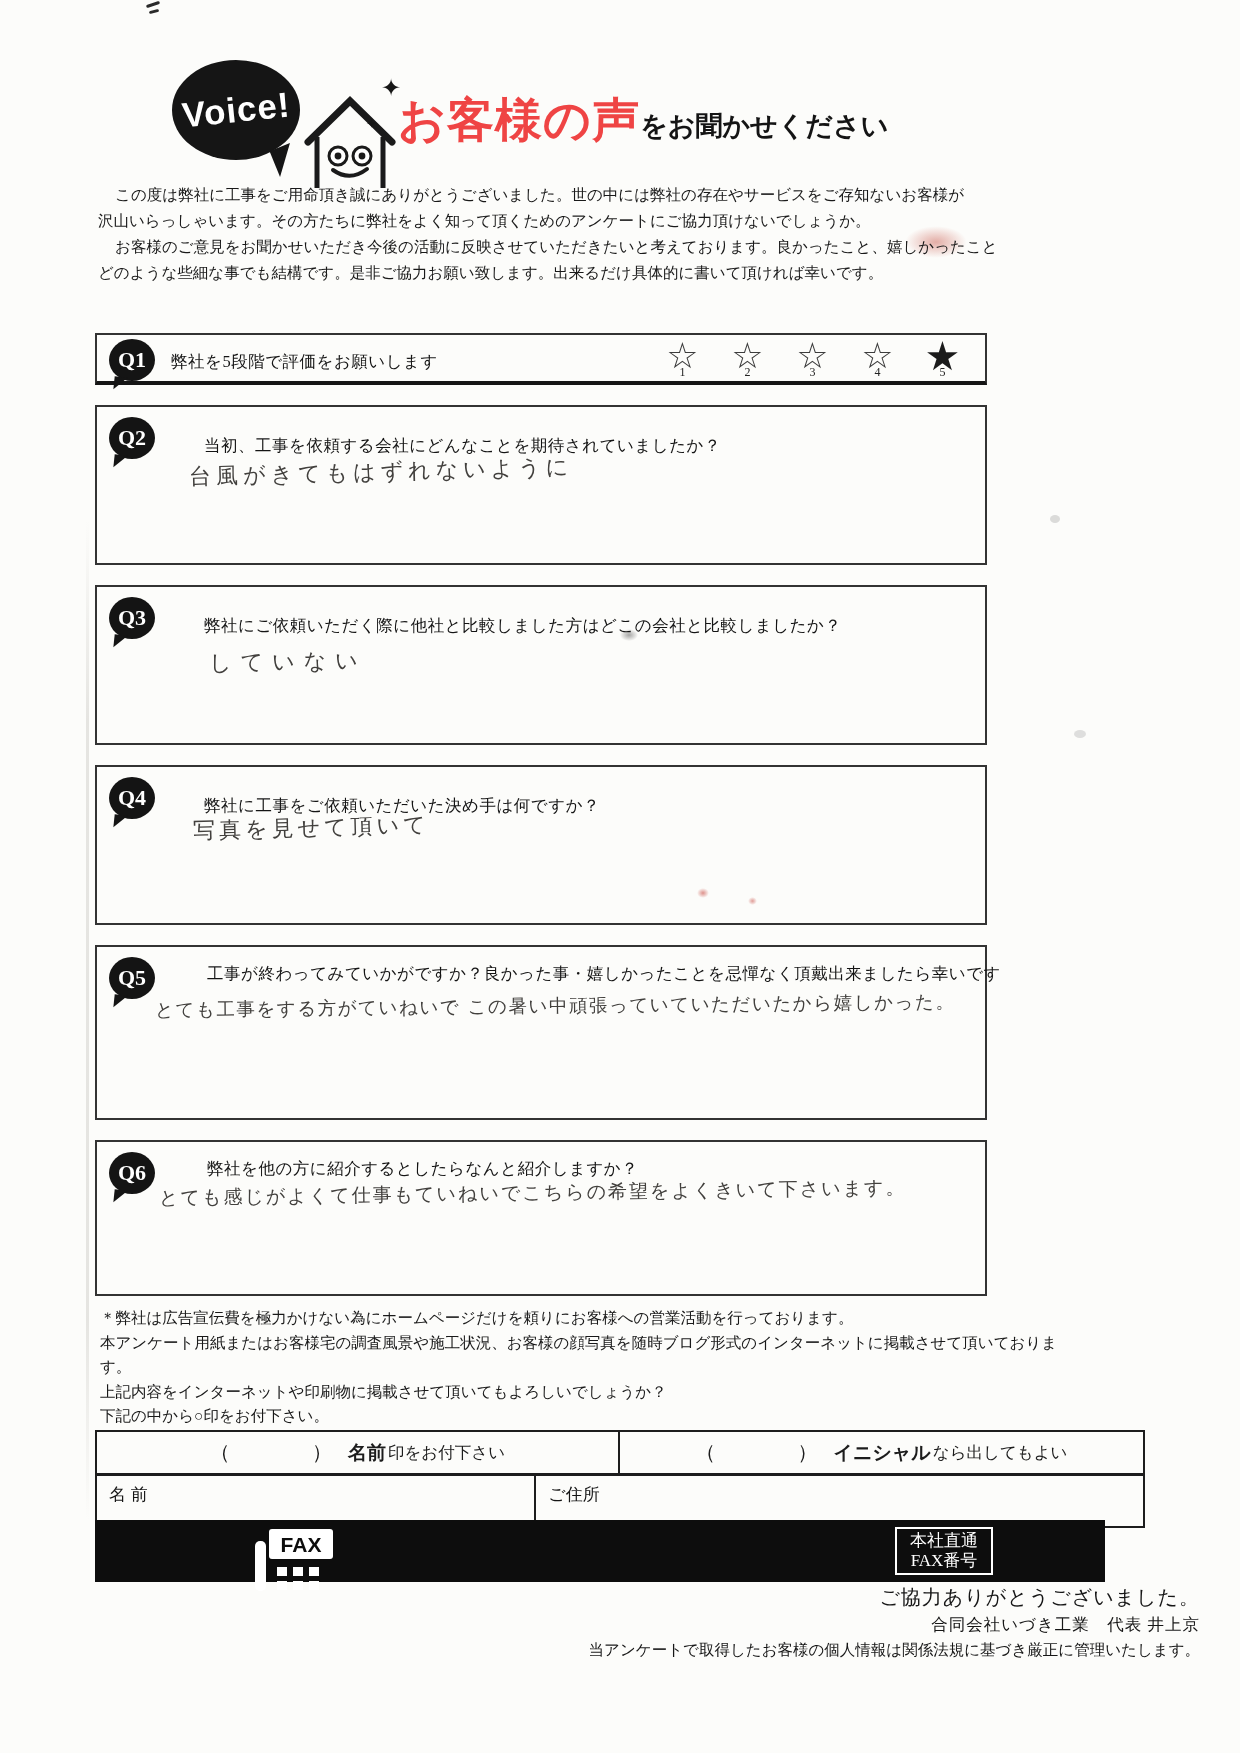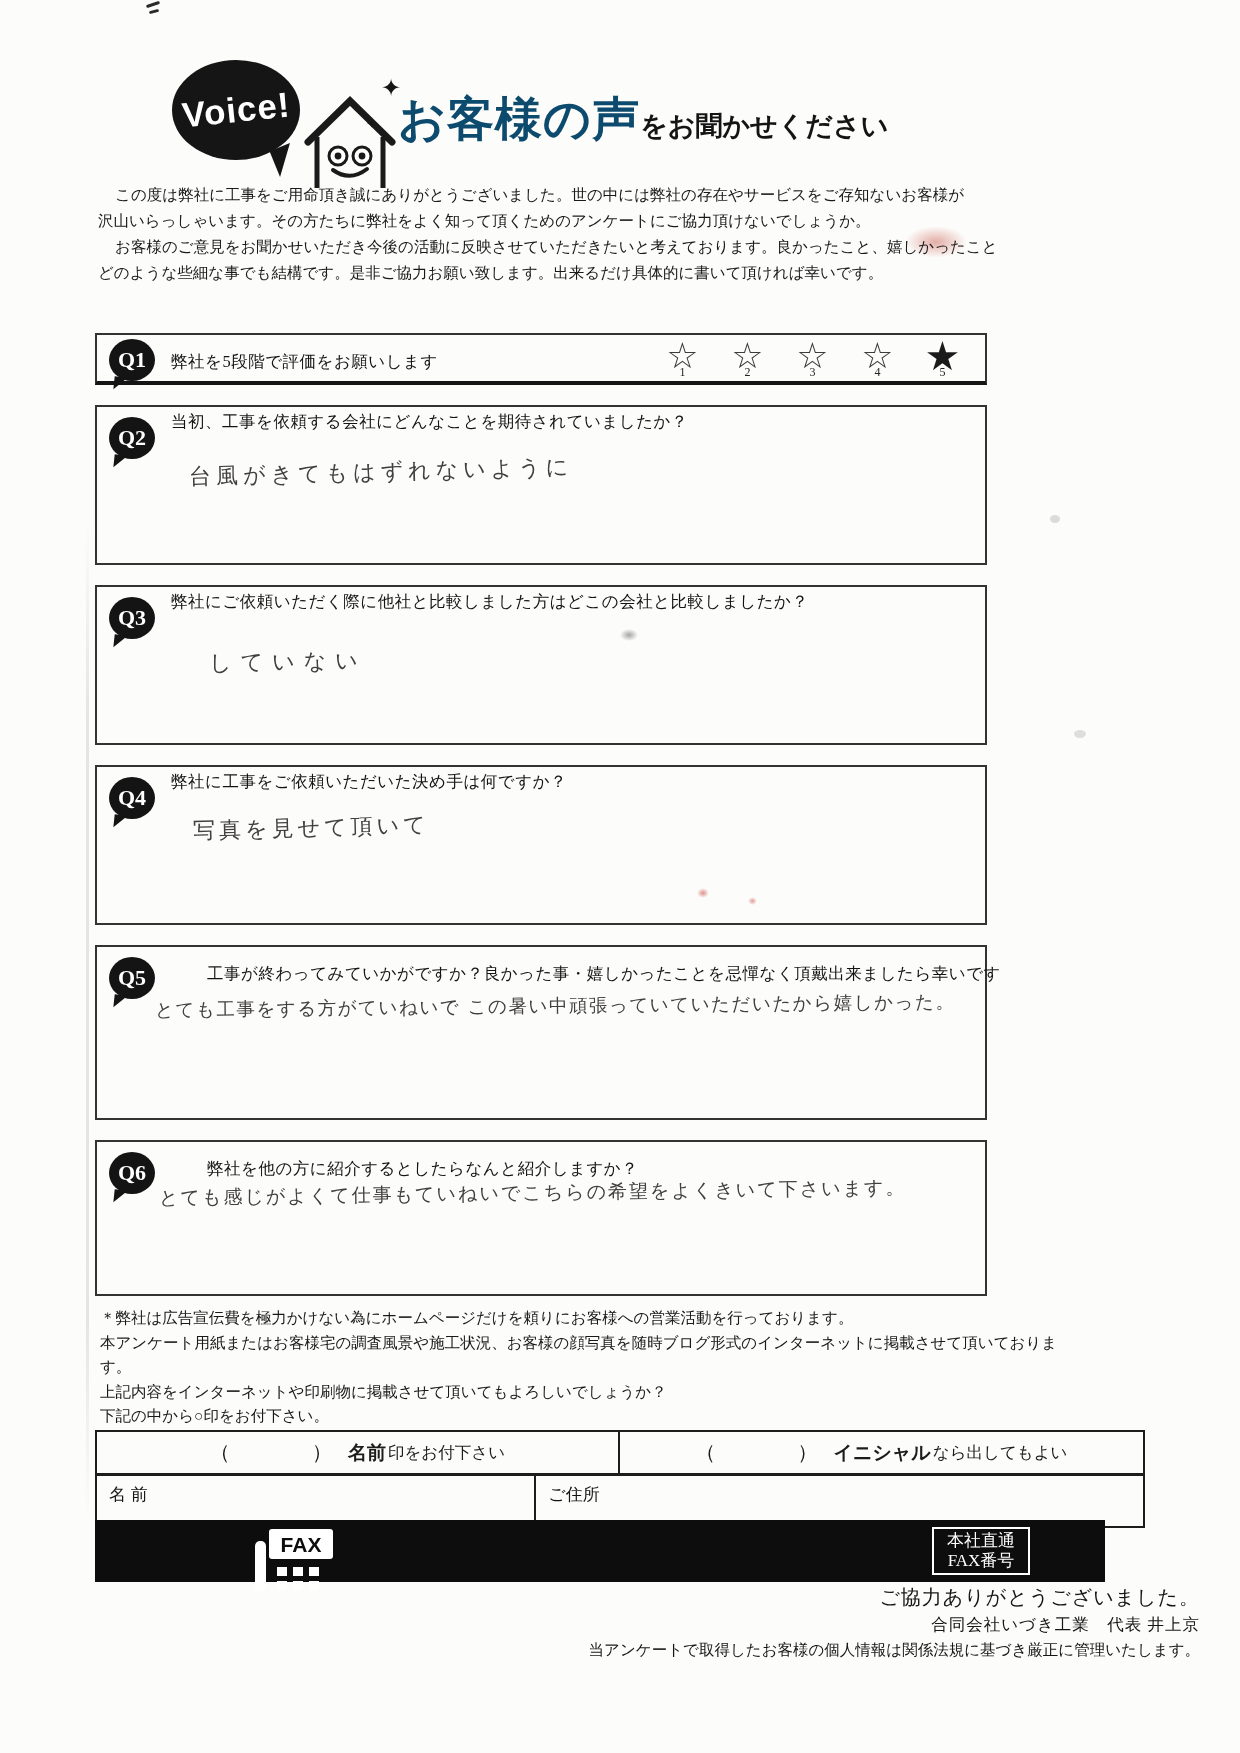--- a/index.html
+++ b/index.html
@@ -35,22 +35,22 @@
   .voice-bubble .tail { position:absolute; right:4px; bottom:-14px; width:0; height:0;
     border-top:28px solid #151515; border-right:22px solid transparent; transform:rotate(-22deg); }
   .voice-text { color:#fff; font-family:"Liberation Sans","DejaVu Sans",sans-serif;
     font-weight:bold; font-size:35px; transform:rotate(-6deg); letter-spacing:1px; }
   .house-svg { position:absolute; left:300px; top:92px; }
   .sparkle-a { position:absolute; left:381px; top:74px; font-size:24px; color:#161616;
     font-family:"DejaVu Sans",sans-serif; }
   .sparkle-b { position:absolute; left:366px; top:116px; font-size:13px; color:#161616;
     font-family:"DejaVu Sans",sans-serif; }
   .title-wrap { position:absolute; left:398px; top:96px; display:flex; align-items:flex-end; white-space:nowrap; }
-  .title-main { font-family:Liberation Serif, serif; font-weight:900;
-    font-size:47px; line-height:1; color:#0c4a6e; letter-spacing:1px; }
+  .title-main { font-family:Liberation Sans, sans-serif; font-weight:900;
+    font-size:47px; line-height:1; color:#ef4444; letter-spacing:1px; }
   .title-sub { font-family:"Liberation Sans","DejaVu Sans",sans-serif; font-weight:bold;
     font-size:27px; line-height:1; margin-bottom:3px; color:#141414; }
 
   
   .intro { position:absolute; left:98px; top:182px; width:900px; font-size:15.5px; line-height:26px; color:#191919; }
   .intro .indent { text-indent:1.1em; }
 
   
   .qbox { position:absolute; left:95px; width:892px; border:2px solid #333; background:transparent; }
   .q1 { top:333px; height:52px; border-bottom:4px solid #151515; }
@@ -60,21 +60,21 @@
   .q5 { top:945px; height:175px; }
   .q6 { top:1140px; height:156px;padding-left:16px; }
   .qbadge { position:absolute; left:12px; top:10px; width:46px; height:42px; background:#141414;
     border-radius:50%; color:#fff; display:flex; align-items:center; justify-content:center;
     font-family:"Liberation Serif","DejaVu Serif",serif; font-weight:bold; font-size:22px; }
   .qbadge .btail { position:absolute; left:5px; bottom:-9px; width:0; height:0;
     border-top:13px solid #141414; border-right:13px solid transparent; transform:rotate(6deg); }
   .q1 .qbadge { top:4px; }
   .qtext { position:absolute; left:74px; font-size:16.5px; color:#141414; letter-spacing:.5px; white-space:nowrap; }
   .q1 .qtext { top:16px; }
-  .q2 .qtext, .q3 .qtext, .q4 .qtext { top:4px; }
+  .q2 .qtext, .q3 .qtext, .q4 .qtext { top:28px;margin-left:33px; }
   .q5 .qtext, .q6 .qtext { top:16px;margin-left:36px; }
 
   .hand { position:absolute; font-family:"DejaVu Sans",sans-serif; color:#33312e; opacity:.92; white-space:nowrap; }
   .ans2 { left:92px; top:50px; font-size:22px; letter-spacing:5px; transform:rotate(-1.5deg); }
   .ans3 { left:112px; top:60px; font-size:22px; letter-spacing:9px; transform:rotate(-1deg); }
   .ans4 { left:96px; top:46px; font-size:22px; letter-spacing:4px; transform:rotate(-1.5deg); }
   .ans5 { left:58px; top:46px; font-size:18.5px; letter-spacing:1.5px; transform:rotate(-0.6deg); }
   .ans6 { left:62px; top:38px; font-size:19px; letter-spacing:2px; transform:rotate(-0.8deg); }
 
   
@@ -101,21 +101,21 @@
   .ccell-nm { width:42%; border-right:2px solid #1d1d1d; padding:7px 12px; }
   .ccell-addr { flex:1; padding:7px 12px; }
   .flabel { font-family:"Liberation Sans","DejaVu Sans",sans-serif; font-size:17px; color:#141414; }
 
   
   .faxbar { position:absolute; left:95px; top:1520px; width:1010px; height:62px; background:#0d0d0d; }
   .fax-icon { position:absolute; left:160px; top:5px; }
   .fax-number { position:absolute; left:286px; top:3px; color:#fff;
     font-family:"Liberation Sans","DejaVu Sans",sans-serif; font-weight:bold; font-size:48px; letter-spacing:1px; }
   .fax-note { position:absolute; left:800px; top:7px; border:2px solid #fff; color:#fff;
-    padding:2px 13px; font-size:17px; line-height:20px; text-align:center; white-space:nowrap;margin-left:37px; }
+    padding:2px 13px; font-size:17px; line-height:20px; text-align:center; white-space:nowrap; }
 
   
   .ft { position:absolute; left:0; width:1200px; text-align:right; color:#161616; }
   .ft-thanks { top:1584px; font-size:20px; letter-spacing:1px; }
   .ft-company { top:1614px; font-size:16.5px; letter-spacing:1px; }
   .ft-privacy { top:1640px; font-size:15.5px; }
 </style>
 </head>
 <body>
 

